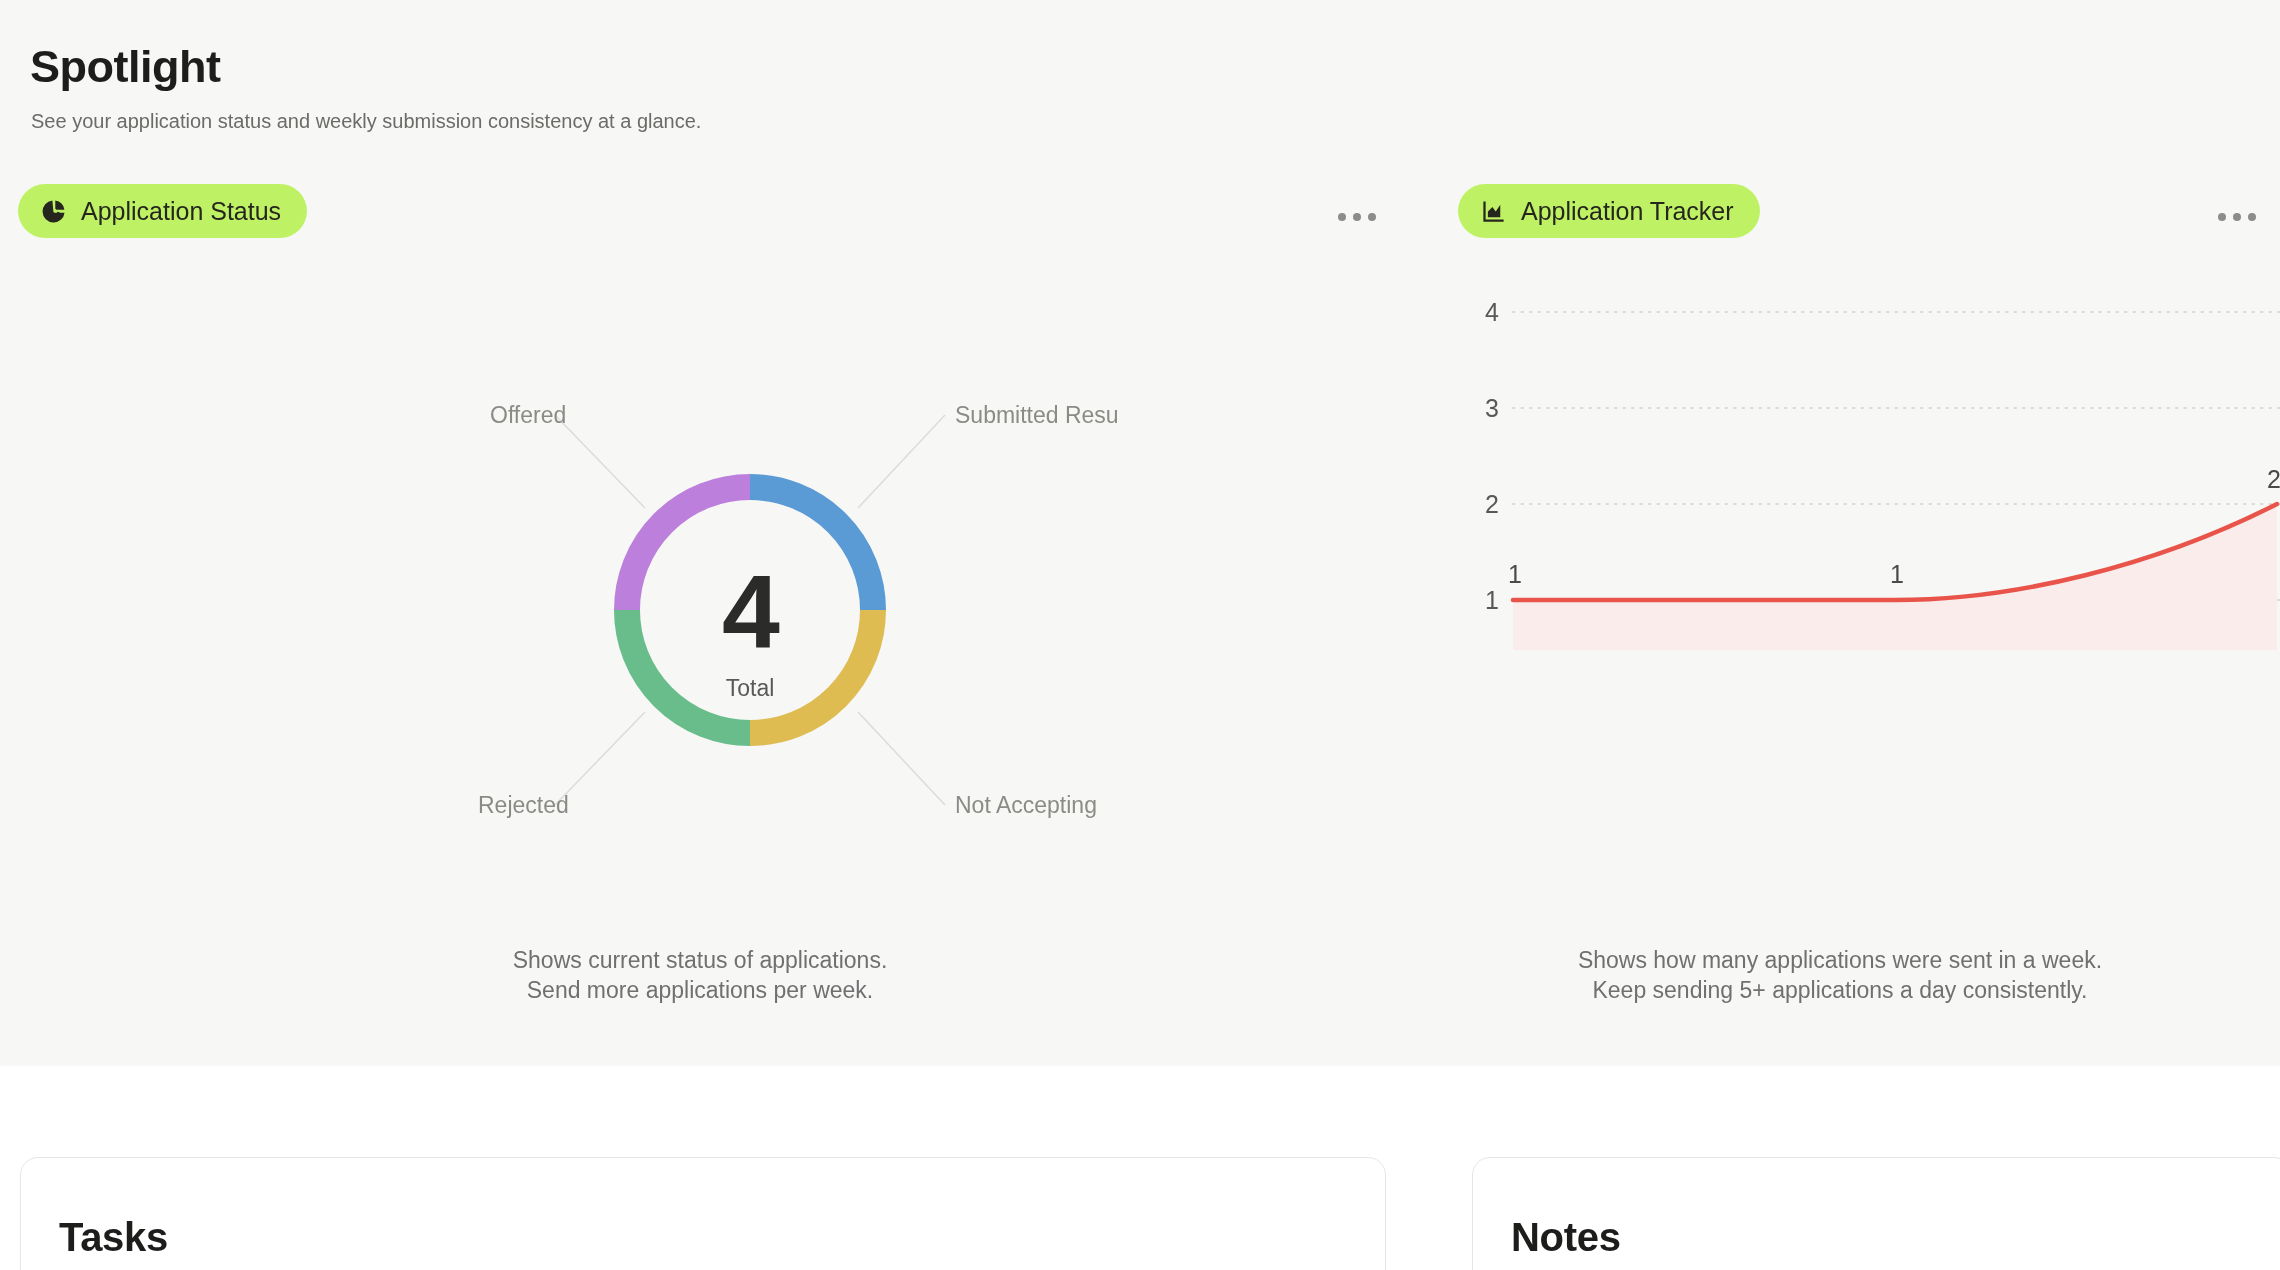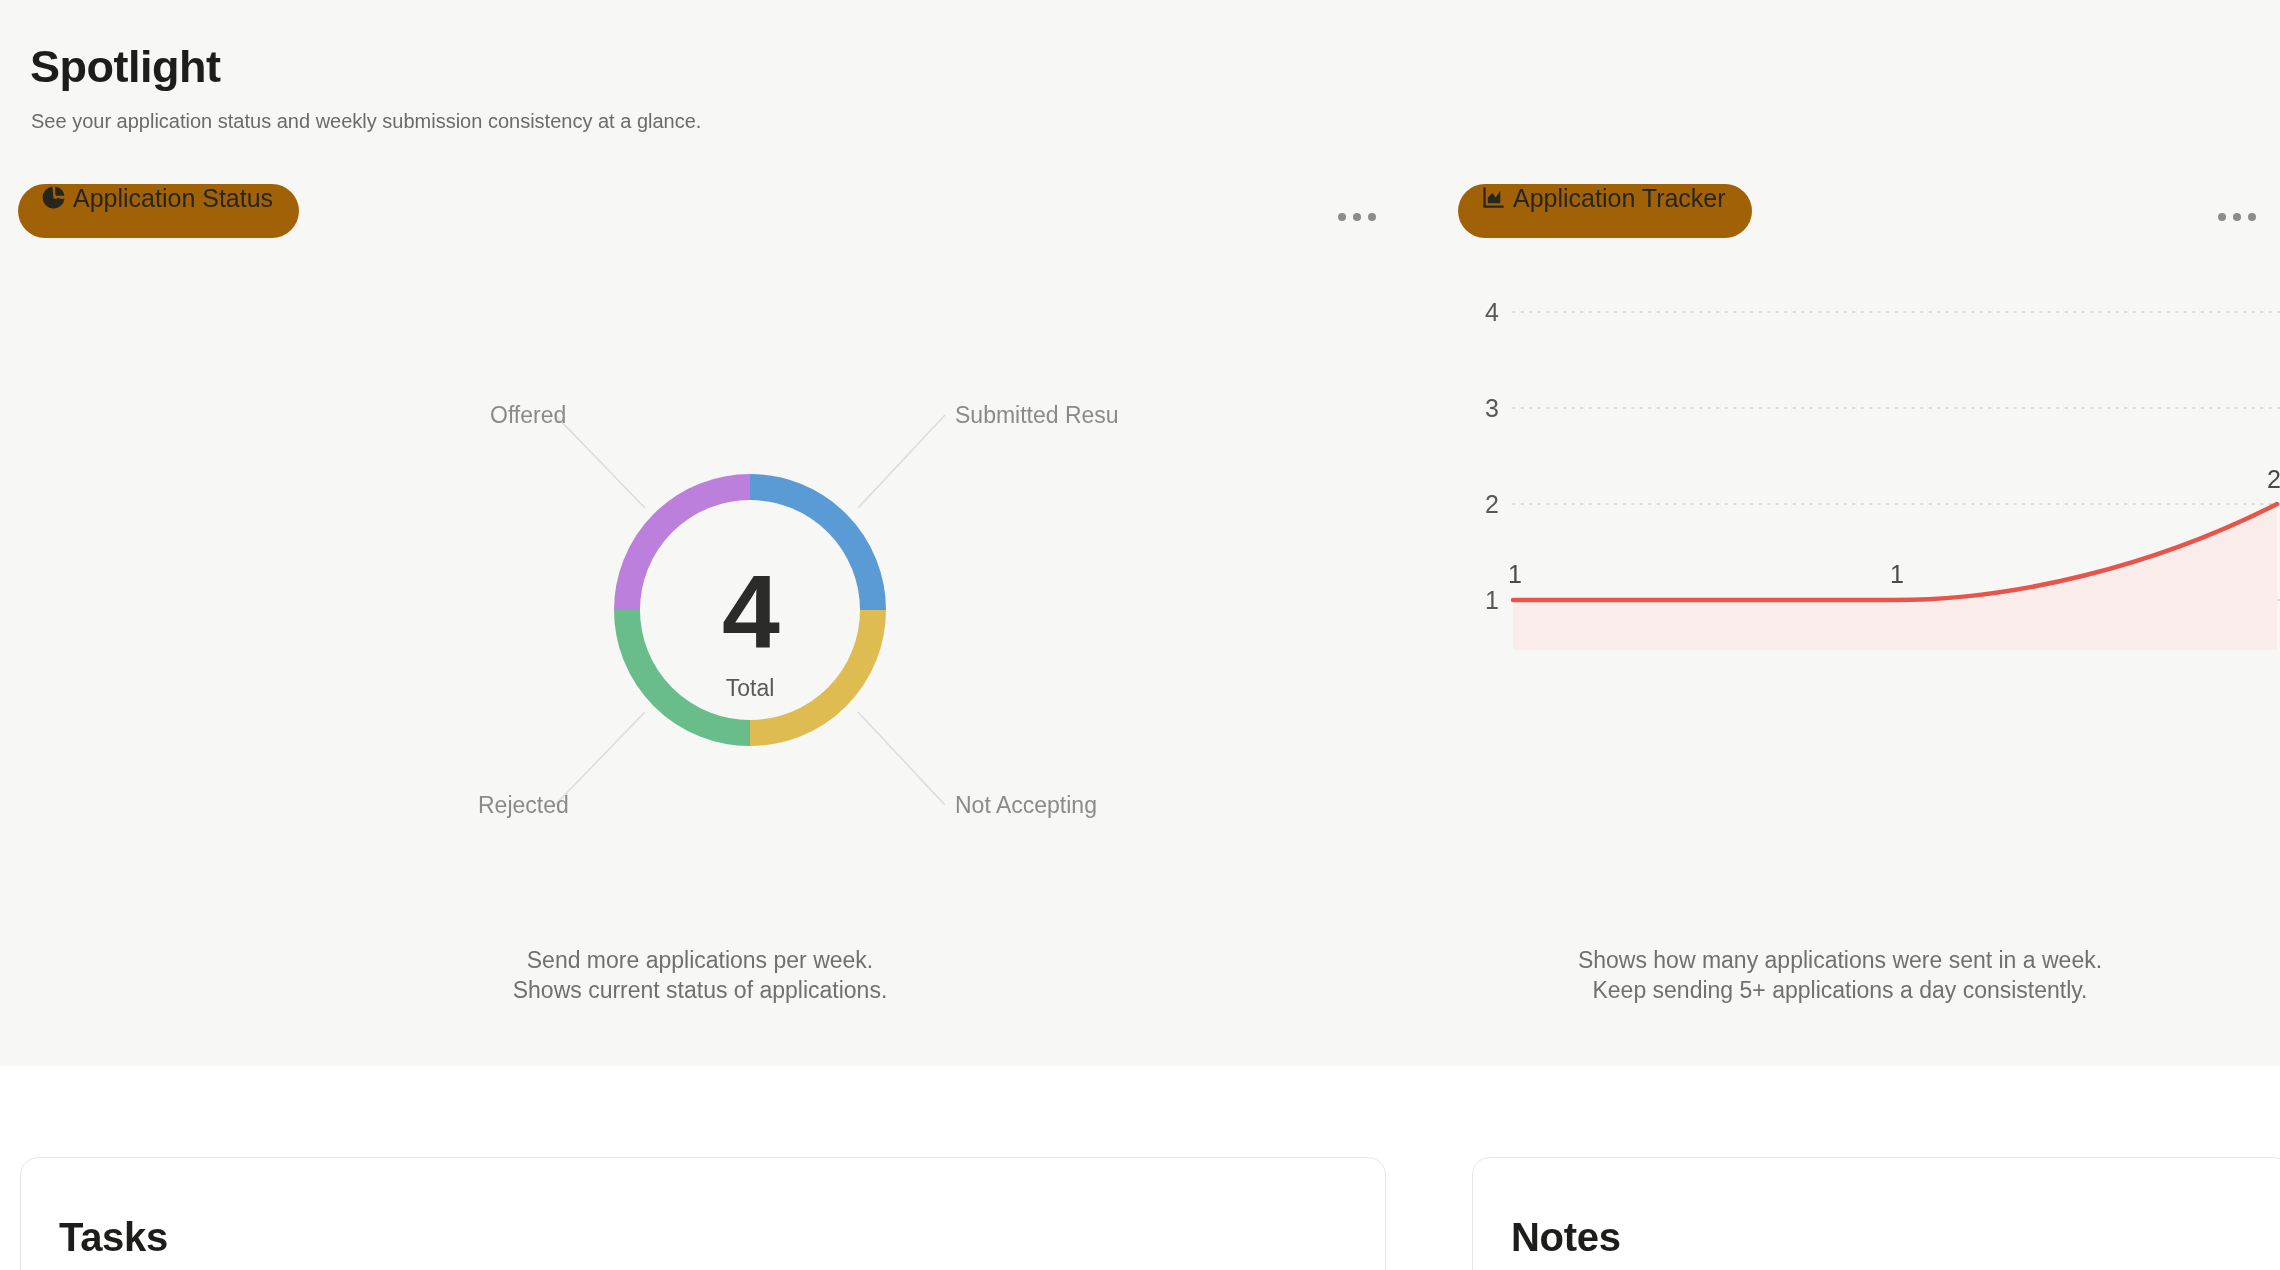--- a/index.html
+++ b/index.html
@@ -37,26 +37,26 @@
     position: absolute;
     left: 31px; top: 110px;
     font-size: 20px;
     color: #6b6b68;
   }
 
   
   .chip {
     position: absolute;
     display: flex;
-    align-items: flex-start;
-    gap: 6px;
+    align-items: center;
+    gap: 14px;
     height: 54px;
     padding: 0 26px 0 22px;
     border-radius: 27px;
-    background: #a16207;
+    background: #bef264;
   }
   .chip-label {
     font-size: 25px;
     color: #26261f;
     white-space: nowrap;
   }
   .chip-icon { display: flex; align-items: center; }
 
   .chip-status { left: 18px; top: 184px; }
   .chip-tracker { left: 1458px; top: 184px; }
@@ -200,22 +200,22 @@
         <text x="575" y="33" font-family="Liberation Sans, sans-serif" font-size="23" fill="#8b8b86">Submitted Resume</text>
         <text x="98" y="423" font-family="Liberation Sans, sans-serif" font-size="23" fill="#8b8b86">Rejected</text>
         <text x="575" y="423" font-family="Liberation Sans, sans-serif" font-size="23" fill="#8b8b86">Not Accepting</text>
 
         <text x="370" y="258" text-anchor="middle" font-family="Liberation Sans, sans-serif" font-size="104" font-weight="bold" fill="#2b2b29" letter-spacing="-2">4</text>
         <text x="370" y="306" text-anchor="middle" font-family="Liberation Sans, sans-serif" font-size="23" fill="#59595a">Total</text>
       </svg>
     </div>
 
     <div class="donut-caption">
+      <div>Shows current status of applications.</div>
       <div>Send more applications per week.</div>
-      <div>Shows current status of applications.</div>
     </div>
 
     <div class="chart-wrap">
 
       <svg width="825" height="360" viewBox="0 0 825 360">
 
         <g stroke="#d9d9d6" stroke-width="2" stroke-dasharray="1.5 7" stroke-linecap="round">
           <line x1="58" y1="22" x2="825" y2="22"></line>
           <line x1="58" y1="118" x2="825" y2="118"></line>
           <line x1="58" y1="214" x2="825" y2="214"></line>

